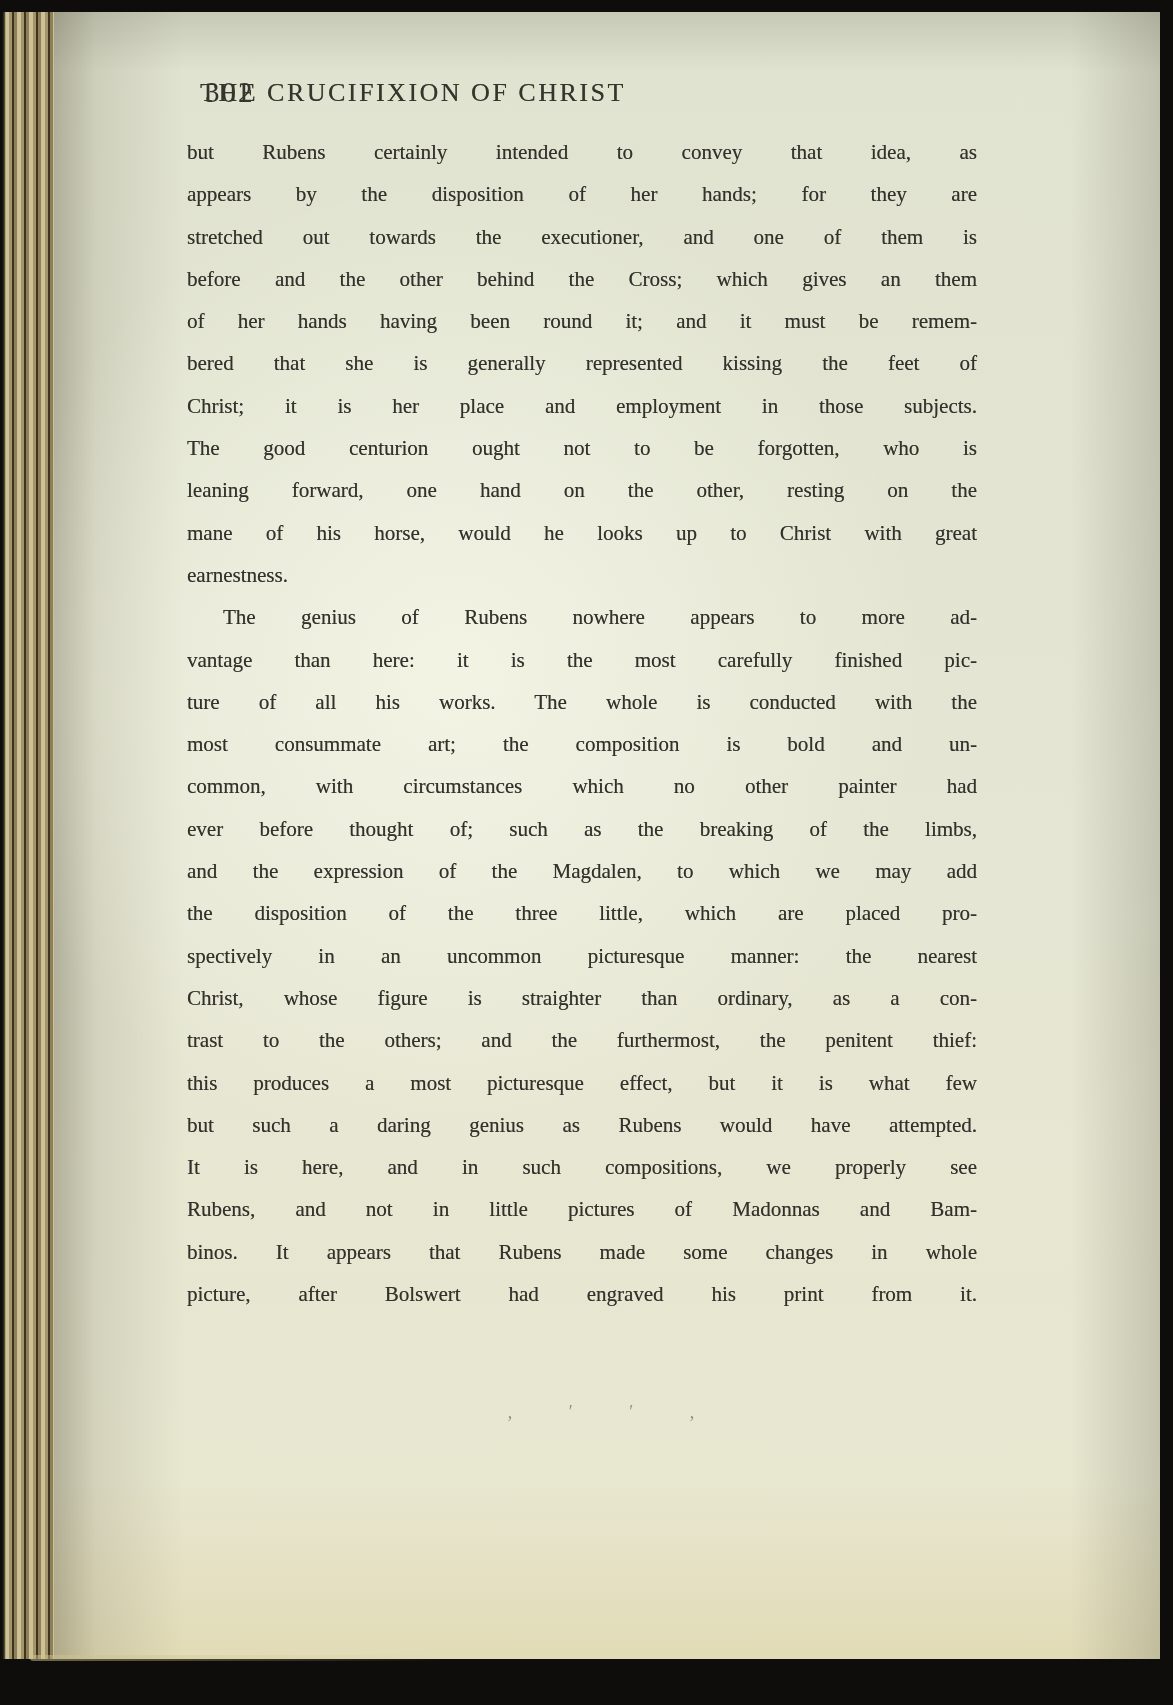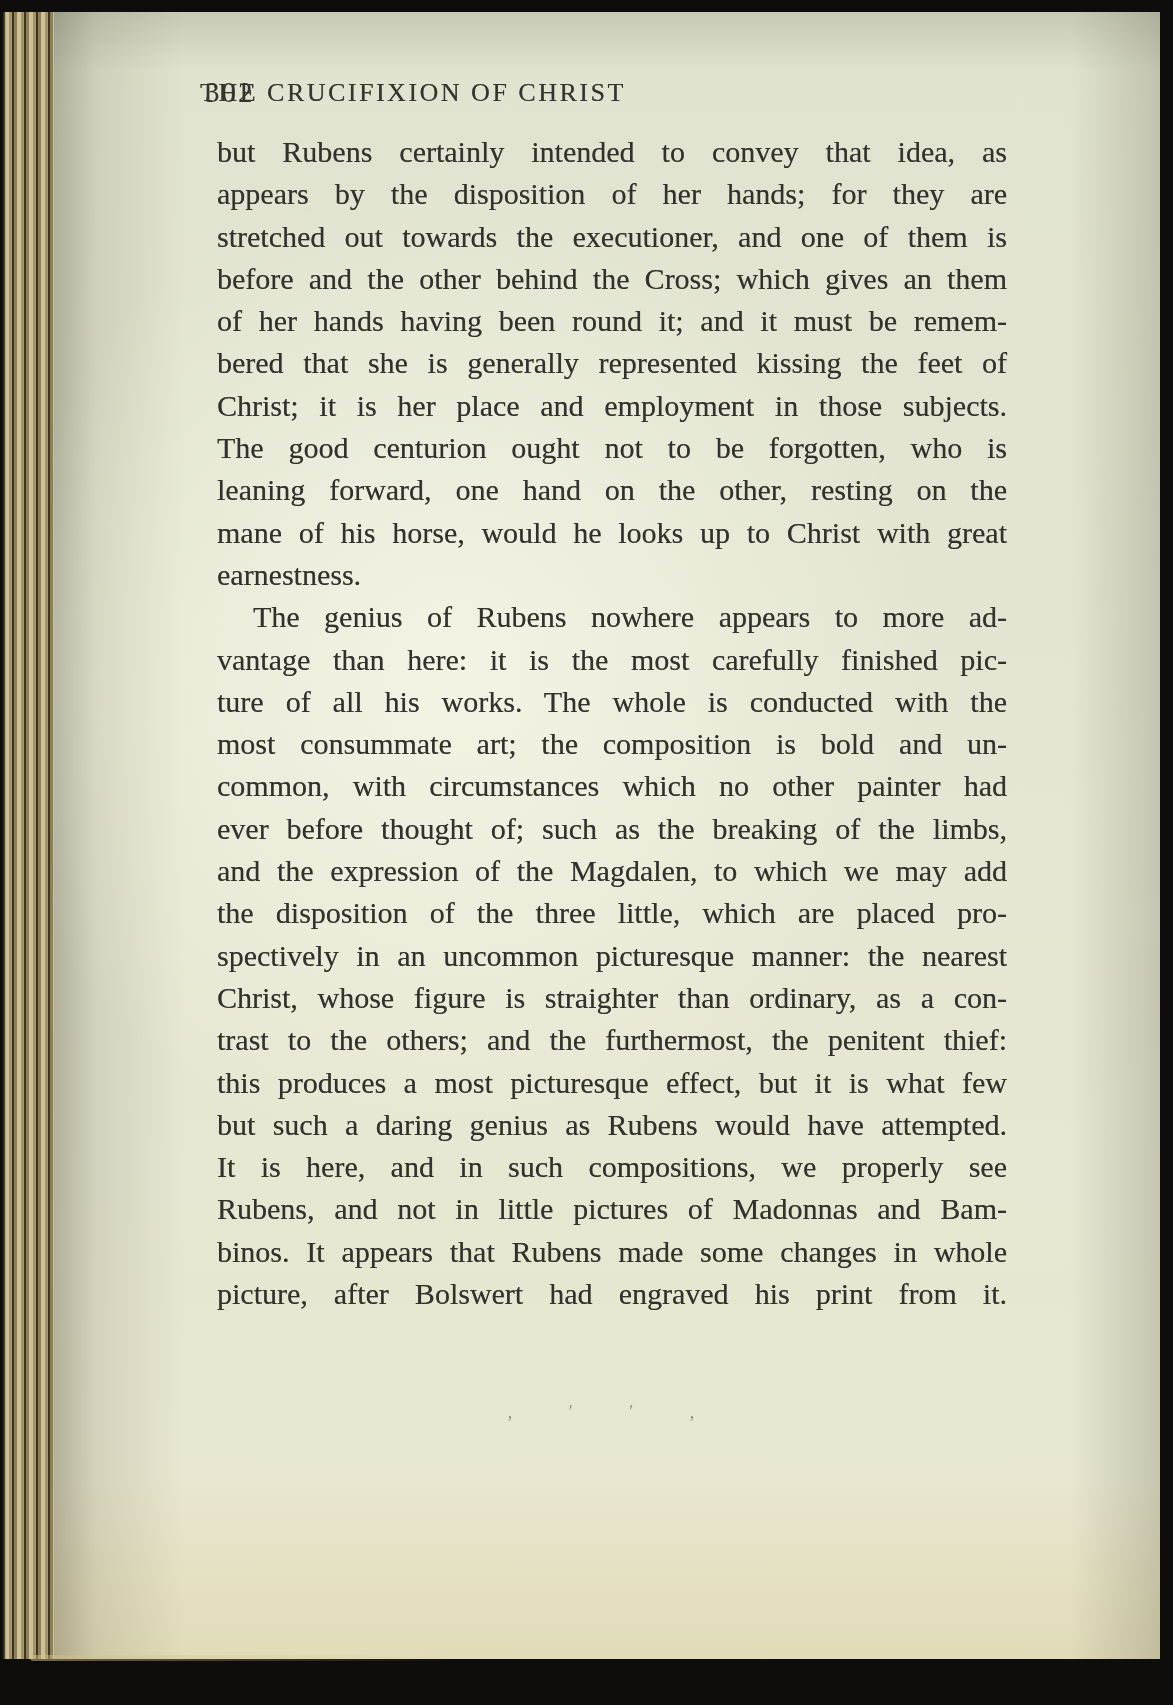--- a/index.html
+++ b/index.html
@@ -51,22 +51,22 @@
   .running-head {
     position: absolute;
     left: 0; right: 0; top: 2px;
     text-align: left;
     font-size: 26px;
     letter-spacing: 2.5px;
     text-shadow: 0.2px 0.2px 0.4px rgba(50,48,42,0.6);
   }
   .text-block {
     position: absolute;
-    top: 119px; left: 163px; width: 790px;
-    font-size: 30px;
+    top: 119px; left: 133px; width: 790px;
+    font-size: 21px;
     line-height: 42.3px;
     color: #32312b;
     text-shadow: 0.2px 0.2px 0.5px rgba(50,48,42,0.55);
   }
   .paragraph { margin: 0; }
   .line {
     text-align: justify;
     text-align-last: justify;
     white-space: normal;
   }

